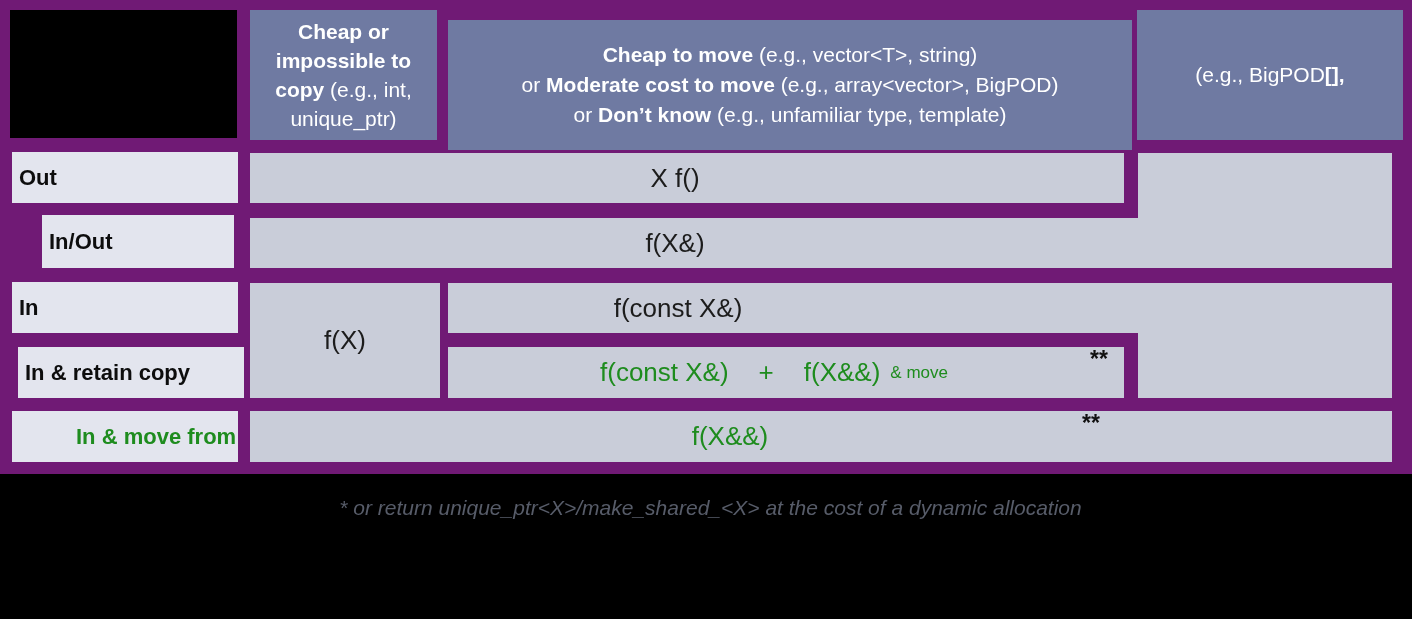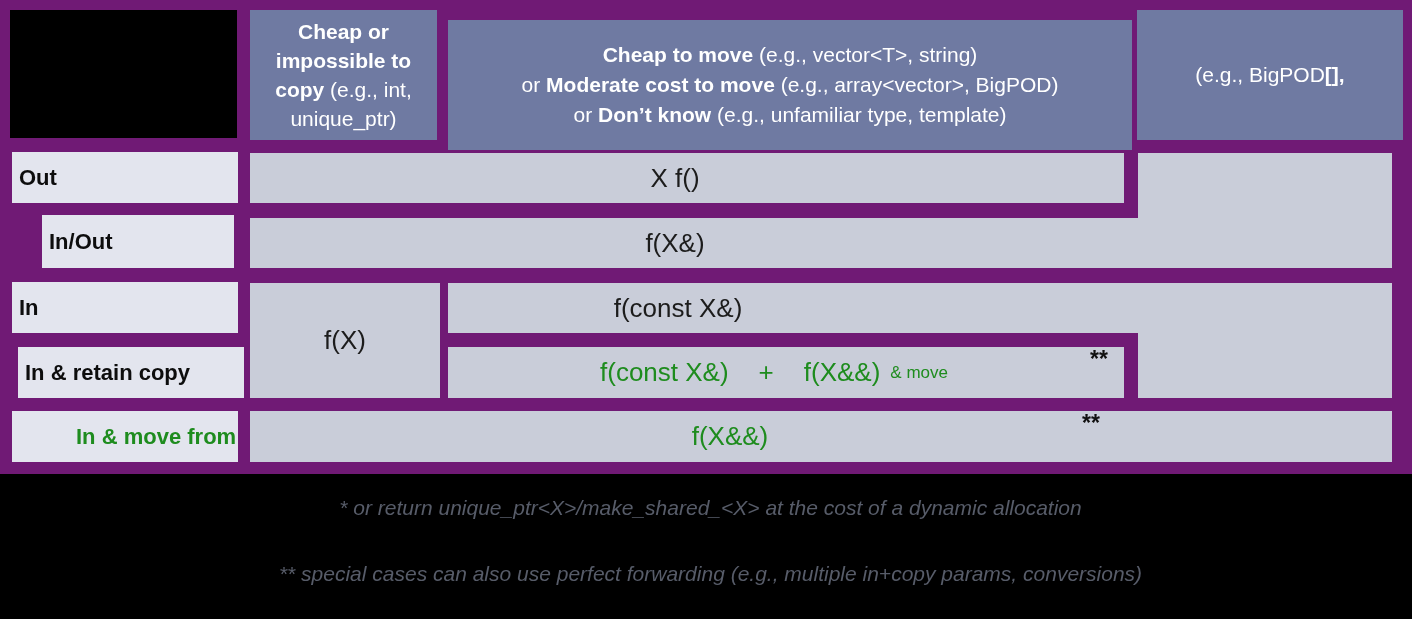--- a/index.html
+++ b/index.html
@@ -114,16 +114,15 @@
 
   <div class="abs cell" style="left:1138px; top:333px; width:254px; height:65px;"></div>
 
   <div class="abs cell" style="left:250px; top:411px; width:1142px; height:51px;">
     <div class="inner code green" style="left:0; width:960px;">f(X&amp;&amp;)</div>
     <div class="marker" style="right:292px;">**</div>
   </div>
 
   <div class="abs footer" style="left:0; top:474px; width:1412px; height:145px;">
     <div class="fline">* or return unique_ptr&lt;X&gt;/make_shared_&lt;X&gt; at the cost of a dynamic allocation</div>
-    <div class="fline">** special cases can also use perfect forwarding (e.g., multiple in+copy params, conversions)</div>
   </div>
 
 </div>
 
 </body></html>

